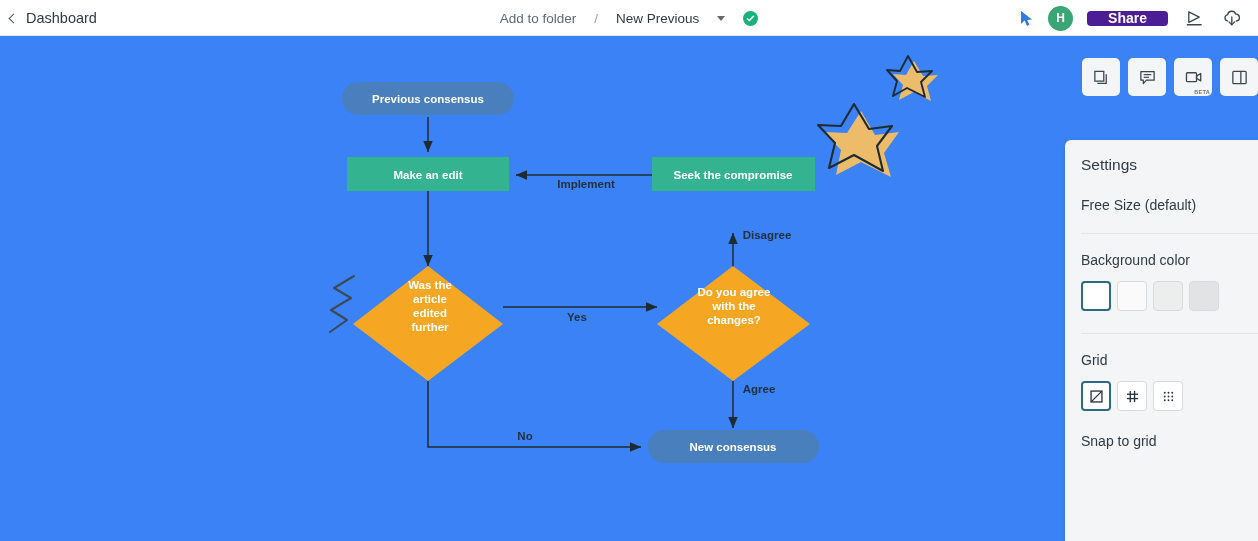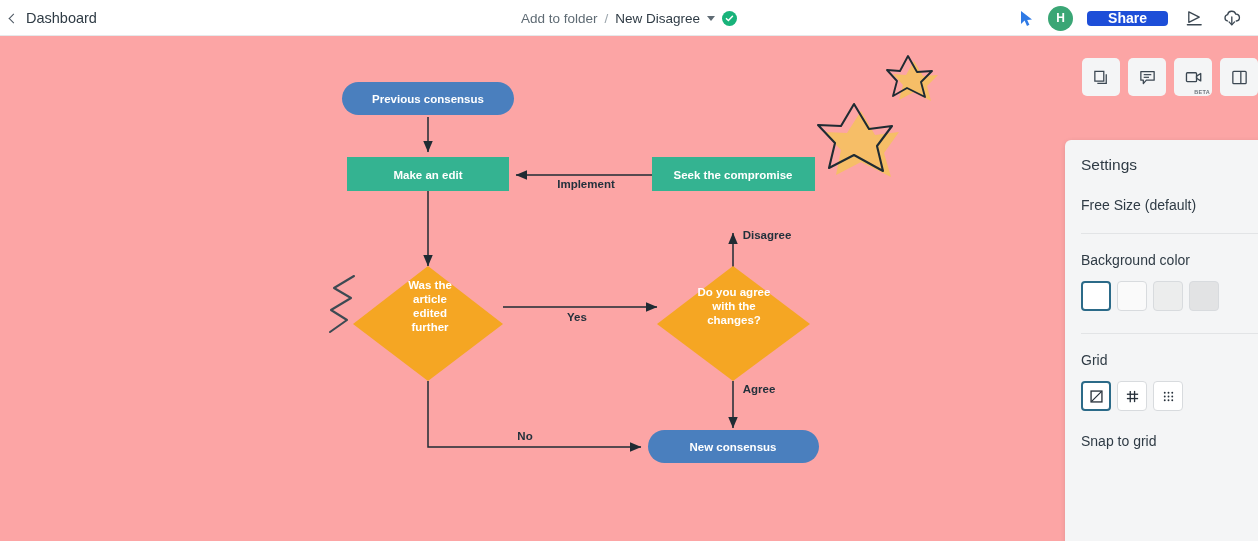--- a/index.html
+++ b/index.html
@@ -23,21 +23,21 @@
   }
   .chev-left {
     width: 7px; height: 7px; border-left: 1.6px solid #4a5560;
     border-bottom: 1.6px solid #4a5560; transform: rotate(45deg);
     display: block;
   }
   #dashboard-label { font-size: 14.5px; color: #2f3b45; }
 
   #doc-center {
     position: absolute; left: 0; top: 0; width: 1258px; height: 36px;
-    display: flex; align-items: center; justify-content: center; gap: 7px;
+    display: flex; align-items: center; justify-content: center; gap: 18px;
     pointer-events: none;
   }
   #doc-center > * { pointer-events: auto; }
   #add-to-folder { font-size: 13.5px; color: #5f6b74; cursor: pointer; }
   #path-sep { font-size: 13.5px; color: #9aa4ab; }
   #diagram-name { font-size: 13.5px; color: #2f3b45; cursor: pointer; }
   .caret-down {
     width: 0; height: 0; border-left: 4.5px solid transparent;
     border-right: 4.5px solid transparent; border-top: 5px solid #5f6b74;
     cursor: pointer;
@@ -54,21 +54,21 @@
   }
   #cursor-badge { cursor: pointer; display: flex; align-items: center; }
   #avatar {
     width: 25px; height: 25px; border-radius: 50%;
     background: #3aa675; color: #ffffff; font-size: 12px; font-weight: bold;
     display: flex; align-items: center; justify-content: center;
     cursor: pointer; letter-spacing: .2px;
   }
   #share-button {
     height: 15px; padding: 0 21px; border-radius: 4px;
-    background: #1d4ed8; color: #ffffff; font-size: 14px; font-weight: bold;
+    background: #4c1d95; color: #ffffff; font-size: 14px; font-weight: bold;
     display: flex; align-items: center; justify-content: center;
     border: none; cursor: pointer; font-family: inherit;
   }
   .top-icon-btn {
     width: 24px; height: 26px; display: flex; align-items: center;
     justify-content: center; cursor: pointer; background: none; border: none;
   }
 
   
   #left-rail {
@@ -80,21 +80,21 @@
   .tool {
     width: 36px; height: 40px; display: flex; align-items: center;
     justify-content: center; cursor: pointer; border-radius: 4px;
     background: transparent;
   }
   .tool.active { background: #eef5fd; }
 
   
   #canvas {
     position: absolute; left: 0; top: 36px; width: 1258px; height: 505px;
-    background: #fca5a5; overflow: hidden;
+    background: #3b82f6; overflow: hidden;
   }
   #diagram-svg { position: absolute; left: 0; top: 0; }
 
   .node-label {
     fill: #ffffff; font-family: "Liberation Sans", sans-serif;
     font-size: 11.5px; font-weight: bold; text-anchor: middle;
   }
   .edge-label {
     fill: #23313c; font-family: "Liberation Sans", sans-serif;
     font-size: 11.5px; font-weight: bold; text-anchor: middle;
@@ -153,21 +153,21 @@
   <div id="topbar">
 
     <div id="back-group">
       <span class="chev-left"></span>
       <span id="dashboard-label">Dashboard</span>
     </div>
 
     <div id="doc-center">
       <span id="add-to-folder">Add to folder</span>
       <span id="path-sep">/</span>
-      <span id="diagram-name">New Disagree</span>
+      <span id="diagram-name">New Previous</span>
       <span class="caret-down"></span>
       <span id="saved-badge">
         <svg width="9" height="9" viewBox="0 0 10 10">
           <path d="M1.6 5.2 L3.8 7.3 L8.3 2.6" fill="none" stroke="#ffffff" stroke-width="1.7" stroke-linecap="round" stroke-linejoin="round"></path>
         </svg>
       </span>
     </div>
 
     <div id="top-right">
       <span id="cursor-badge">

